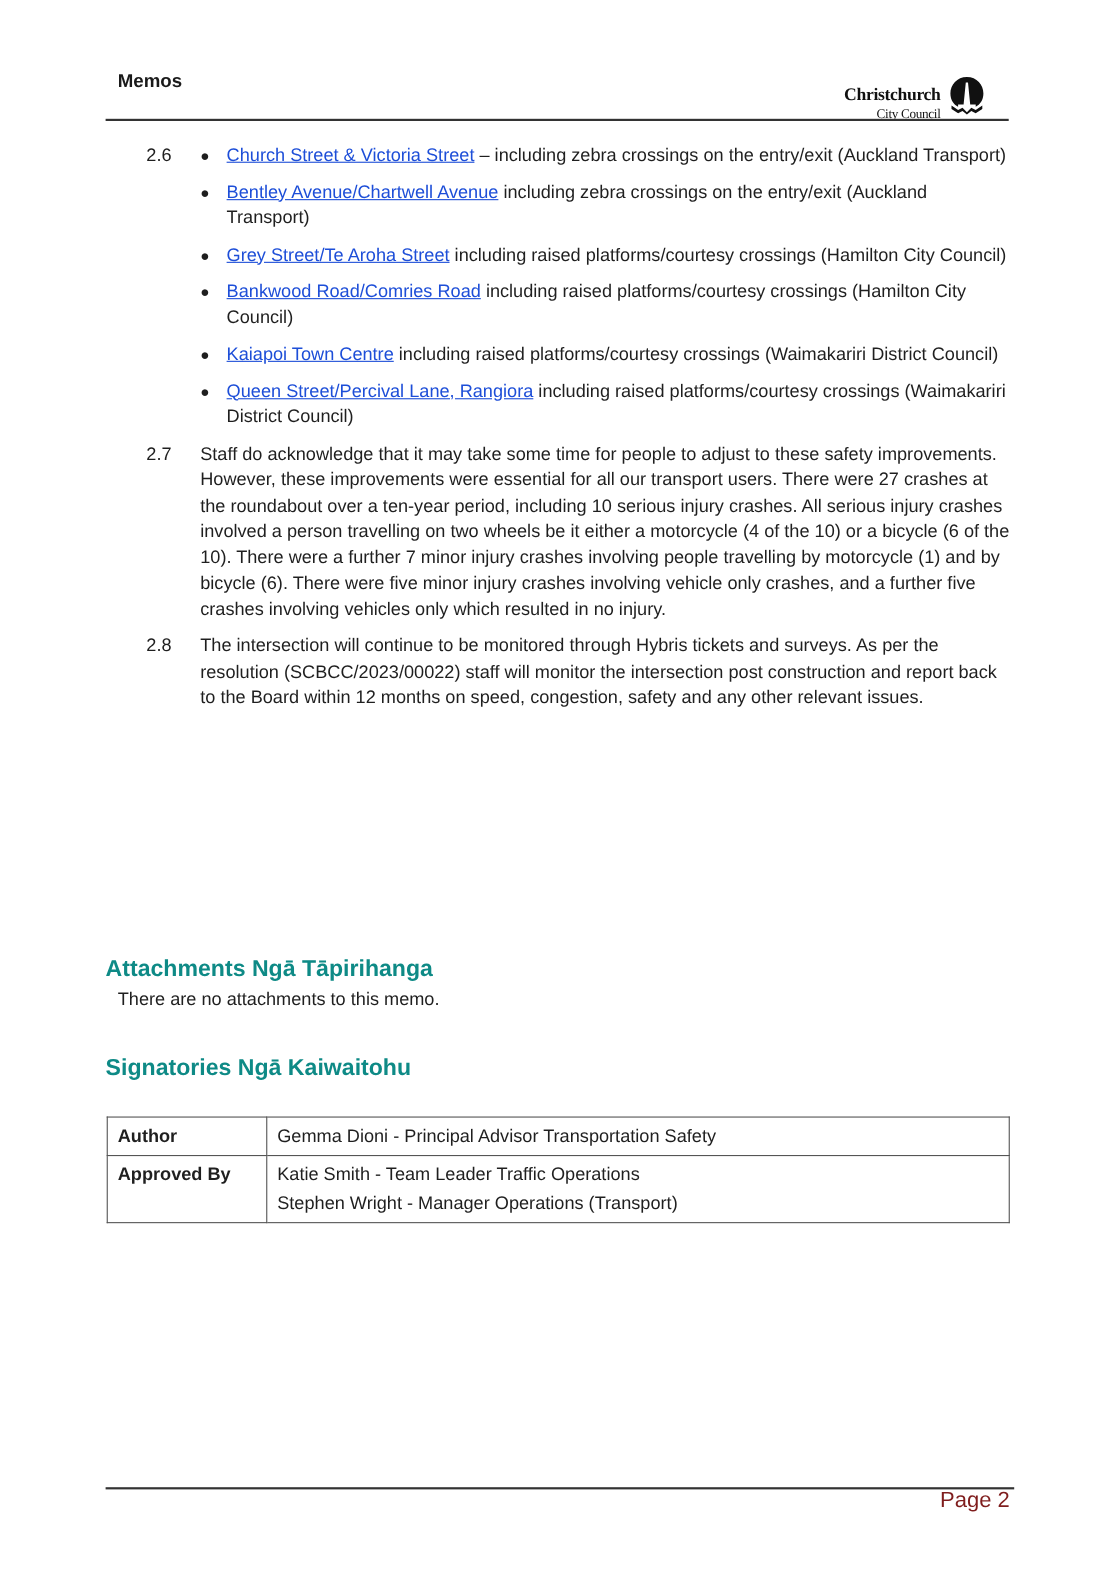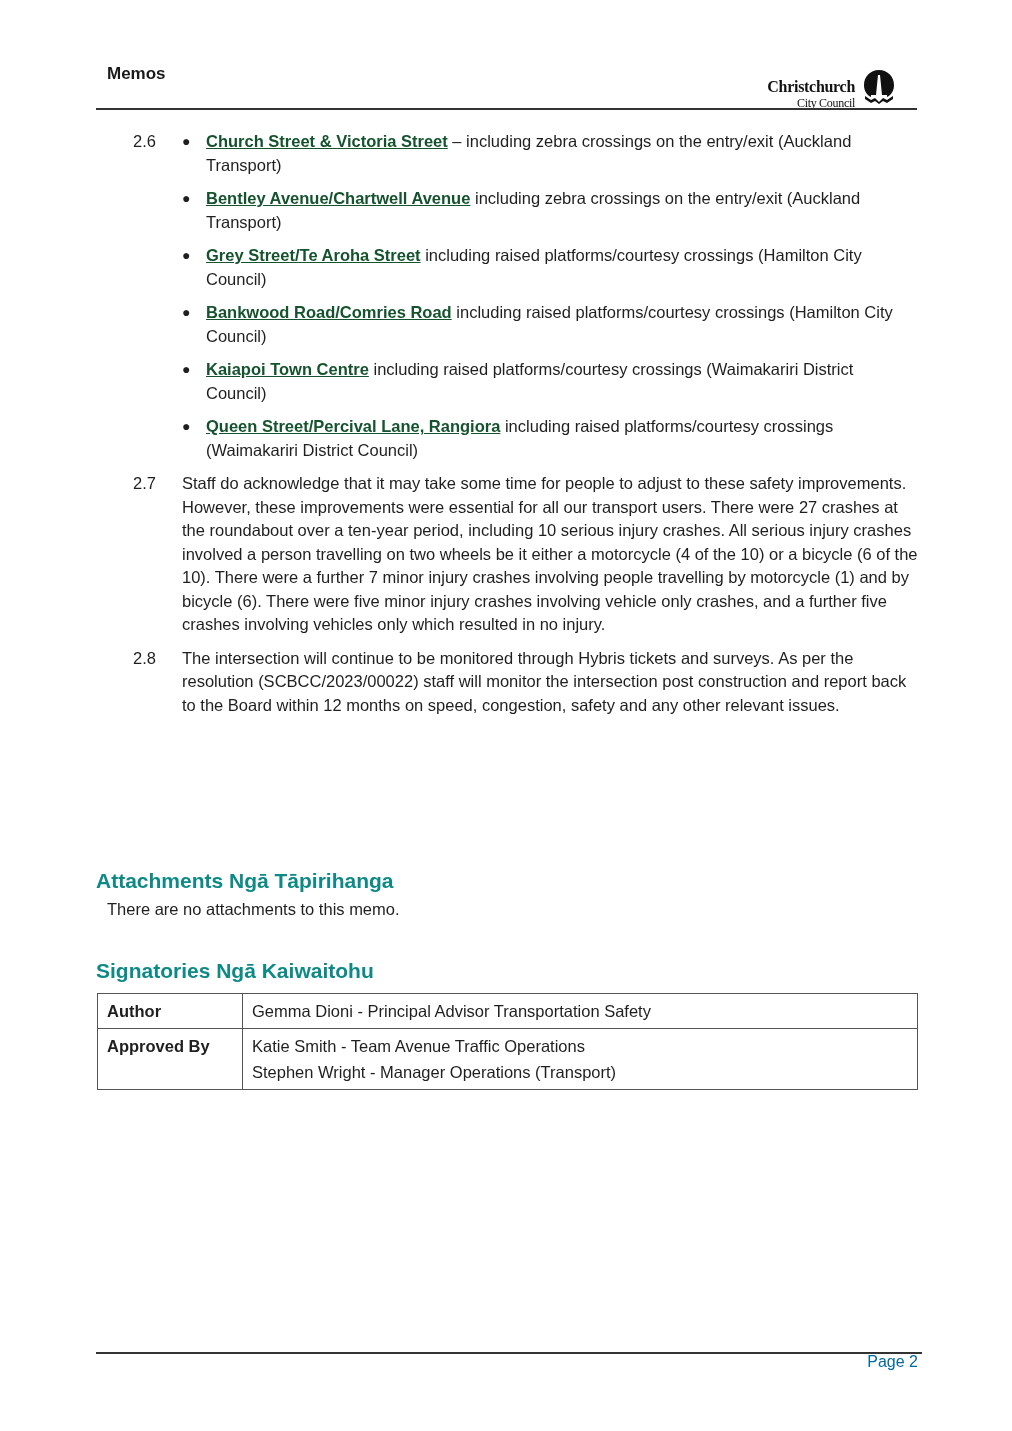--- a/index.html
+++ b/index.html
@@ -15,31 +15,31 @@
     .logo-line2 { font-size: 12px; color: #111; letter-spacing: -0.3px; font-family: Liberation Serif, serif; }
     .logo-mark { width: 36px; height: 36px; }
     .header-rule { position: absolute; left: 96px; top: 108px; width: 821px; height: 2px; background: #333; }
 
     .content { position: absolute; left: 96px; top: 120px; width: 822px; font-size: 16.5px; line-height: 23.5px; }
     .para { position: relative; padding-left: 86px; margin-bottom: 10px; }
     .para-num { position: absolute; left: 37px; top: 0; }
     .bullets { list-style: none; margin: 10px 0 0 0; padding: 0; }
     .bullets li { position: relative; padding-left: 24px; margin-bottom: 10px; }
     .bullets li .bullet { position: absolute; left: 0; top: 0; font-size: 14px; }
-    a.link { color: #14532d; text-decoration: underline; font-weight: bold; }
+    a.link { color: #1d4ed8; text-decoration: underline; }
 
     .section-heading { position: absolute; left: 96px; font-size: 21px; font-weight: bold; color: #0e8a86; }
     .section-text { position: absolute; left: 107px; font-size: 16.5px; }
 
-    table.sig { position: absolute; left: 97px; top: 993px; width: 821px; border-collapse: collapse; font-size: 16.5px; }
+    table.sig { position: absolute; left: 97px; top: 1015px; width: 821px; border-collapse: collapse; font-size: 16.5px; }
     table.sig td { border: 1.5px solid #555; padding: 4px 9px; vertical-align: top; line-height: 26px; }
     table.sig td.lbl { width: 126px; font-weight: bold; }
 
     .footer-rule { position: absolute; left: 96px; top: 1352px; width: 826px; height: 2px; background: #333; }
-    .page-num { position: absolute; right: 94px; top: 1353px; font-size: 16px; color: #0369a1; }
+    .page-num { position: absolute; right: 94px; top: 1353px; font-size: 20px; color: #7f1d1d; }
   </style>
 </head>
 <body>
 
 <div class="header">
   <div class="header-title">Memos</div>
   <div class="logo">
     <div class="logo-text">
       <div class="logo-line1">Christchurch</div>
       <div class="logo-line2">City Council</div>
@@ -82,21 +82,21 @@
   <tbody>
       <tr>
     <td class="lbl">Author</td>
     <td>
           <div>Gemma Dioni - Principal Advisor Transportation Safety</div>
         </td>
   </tr>
   <tr>
     <td class="lbl">Approved By</td>
     <td>
-      <div>Katie Smith - Team Avenue Traffic Operations</div>
+      <div>Katie Smith - Team Leader Traffic Operations</div>
       <div>Stephen Wright - Manager Operations (Transport)</div>
     </td>
   </tr>
 </tbody>
   </table>
 
 <div class="footer-rule"></div>
 <div class="page-num">Page 2</div>
 
 </body></html>

